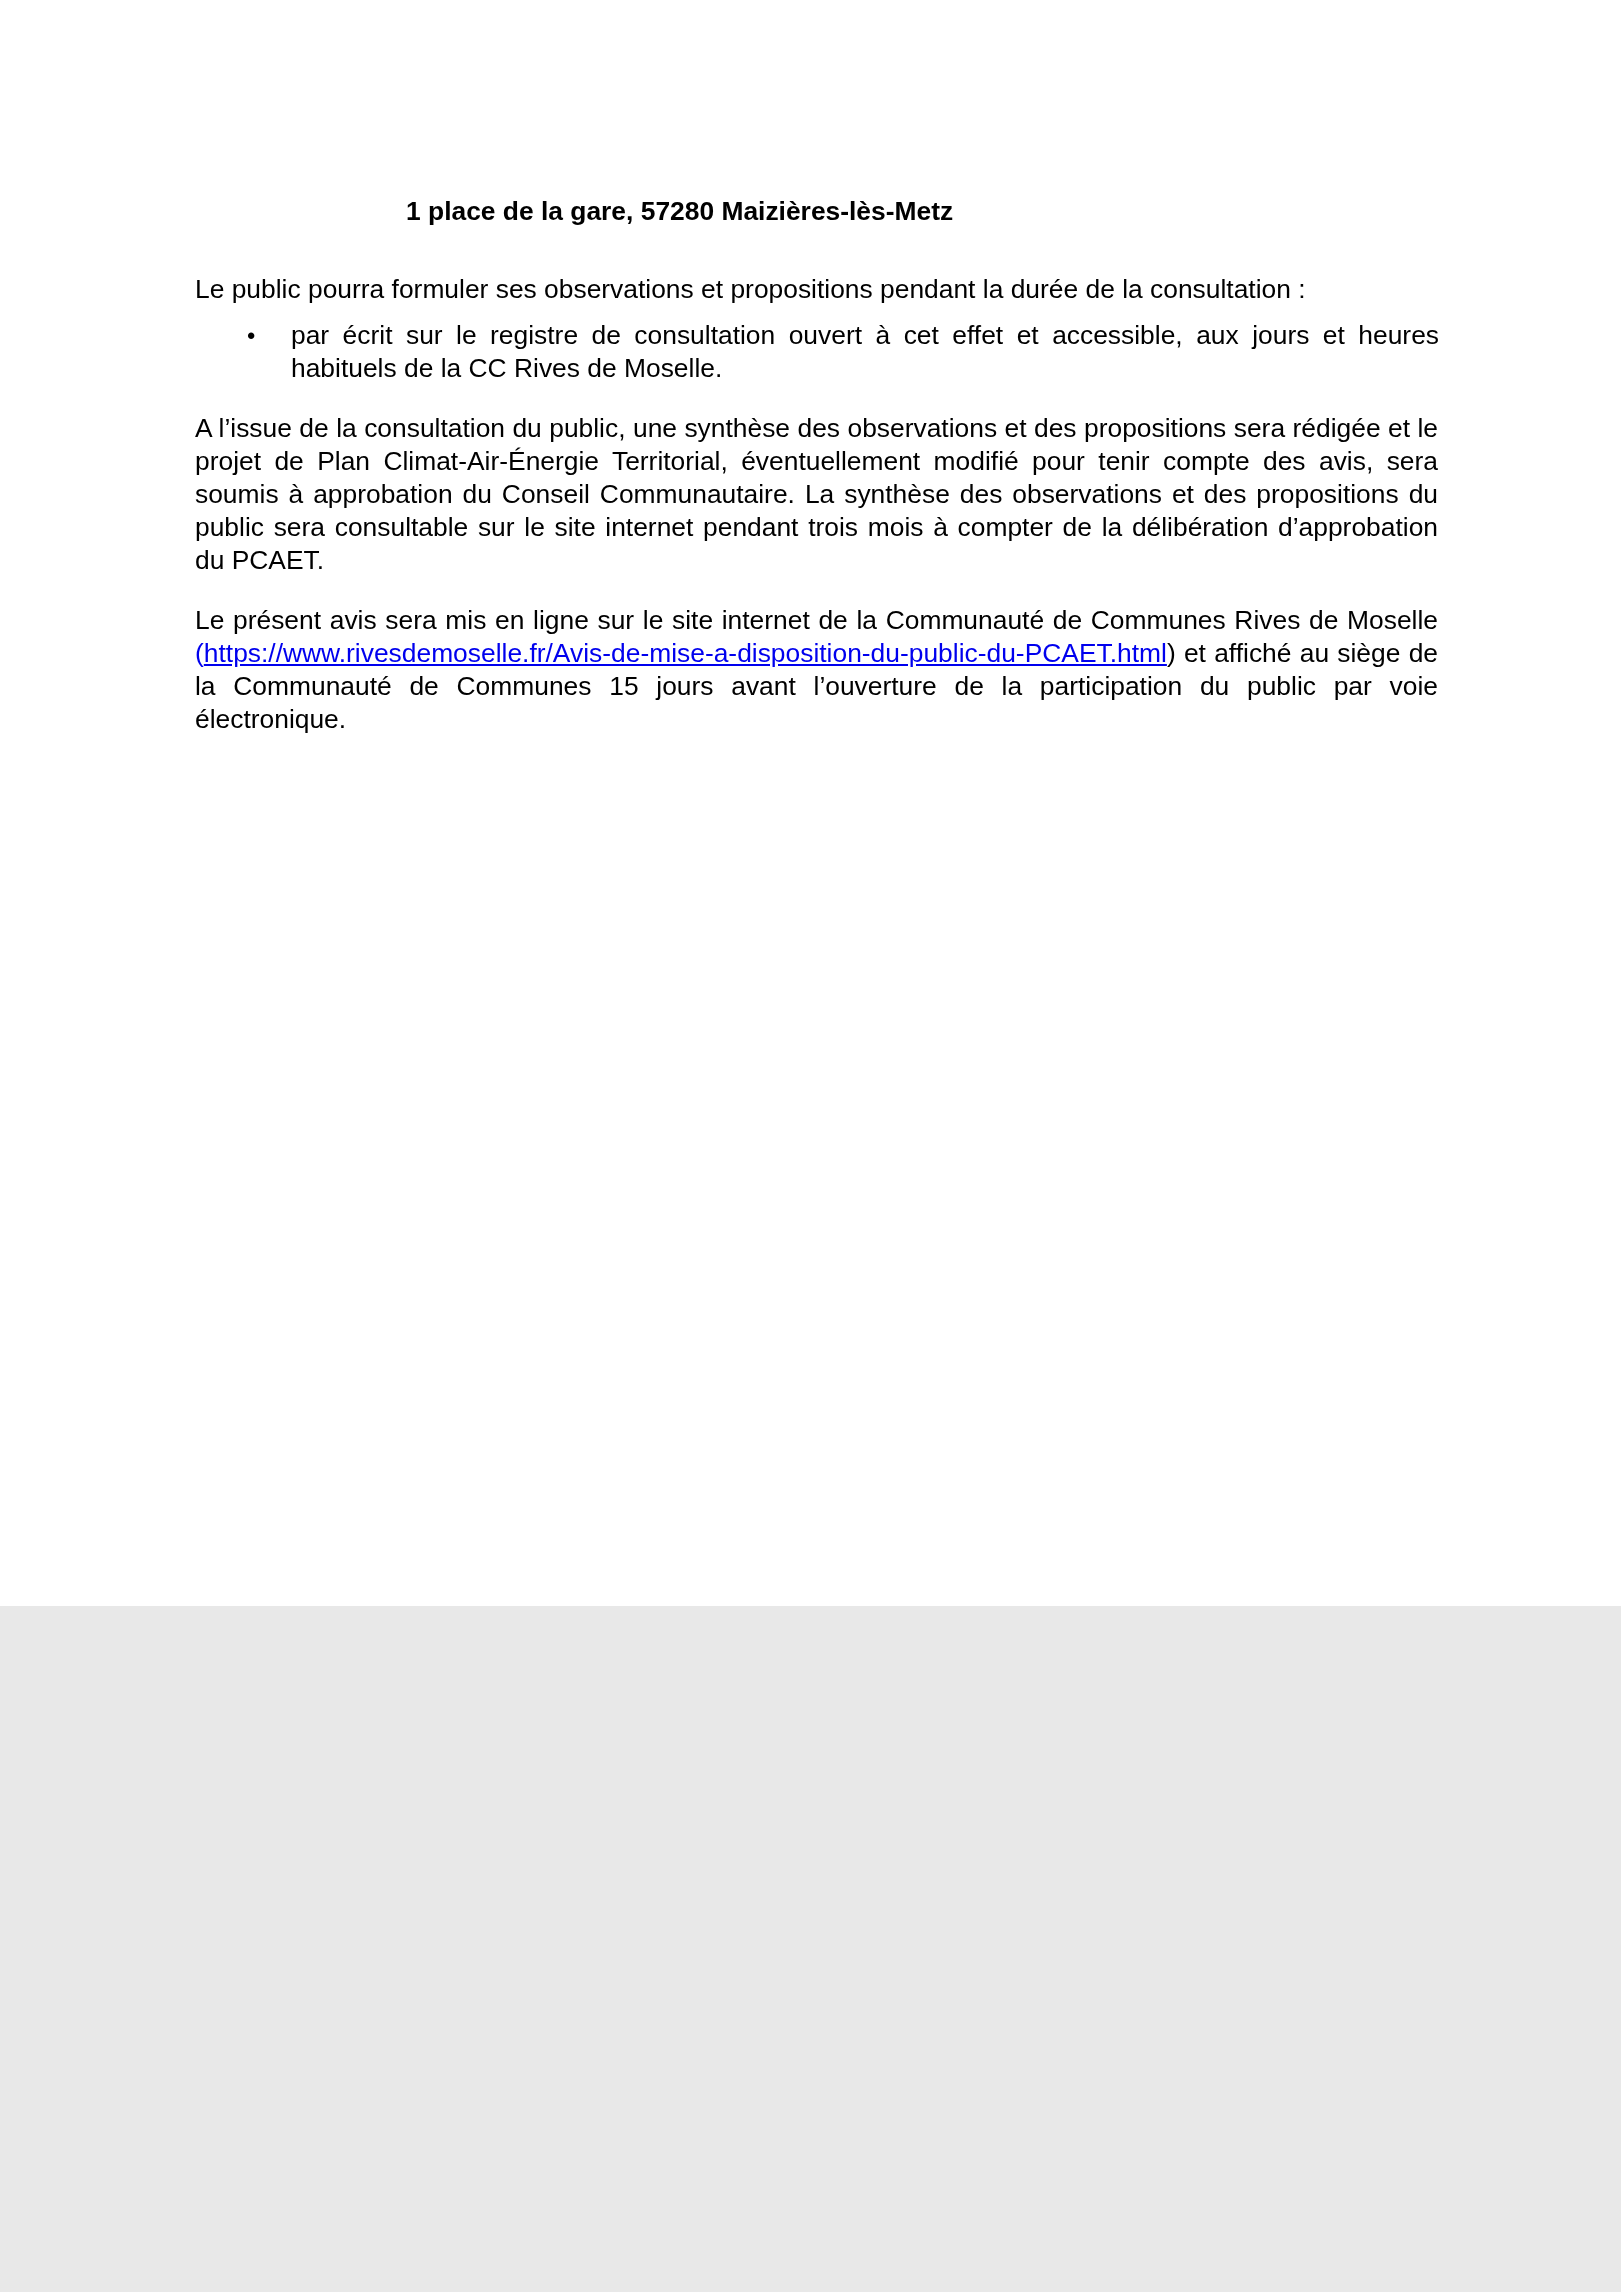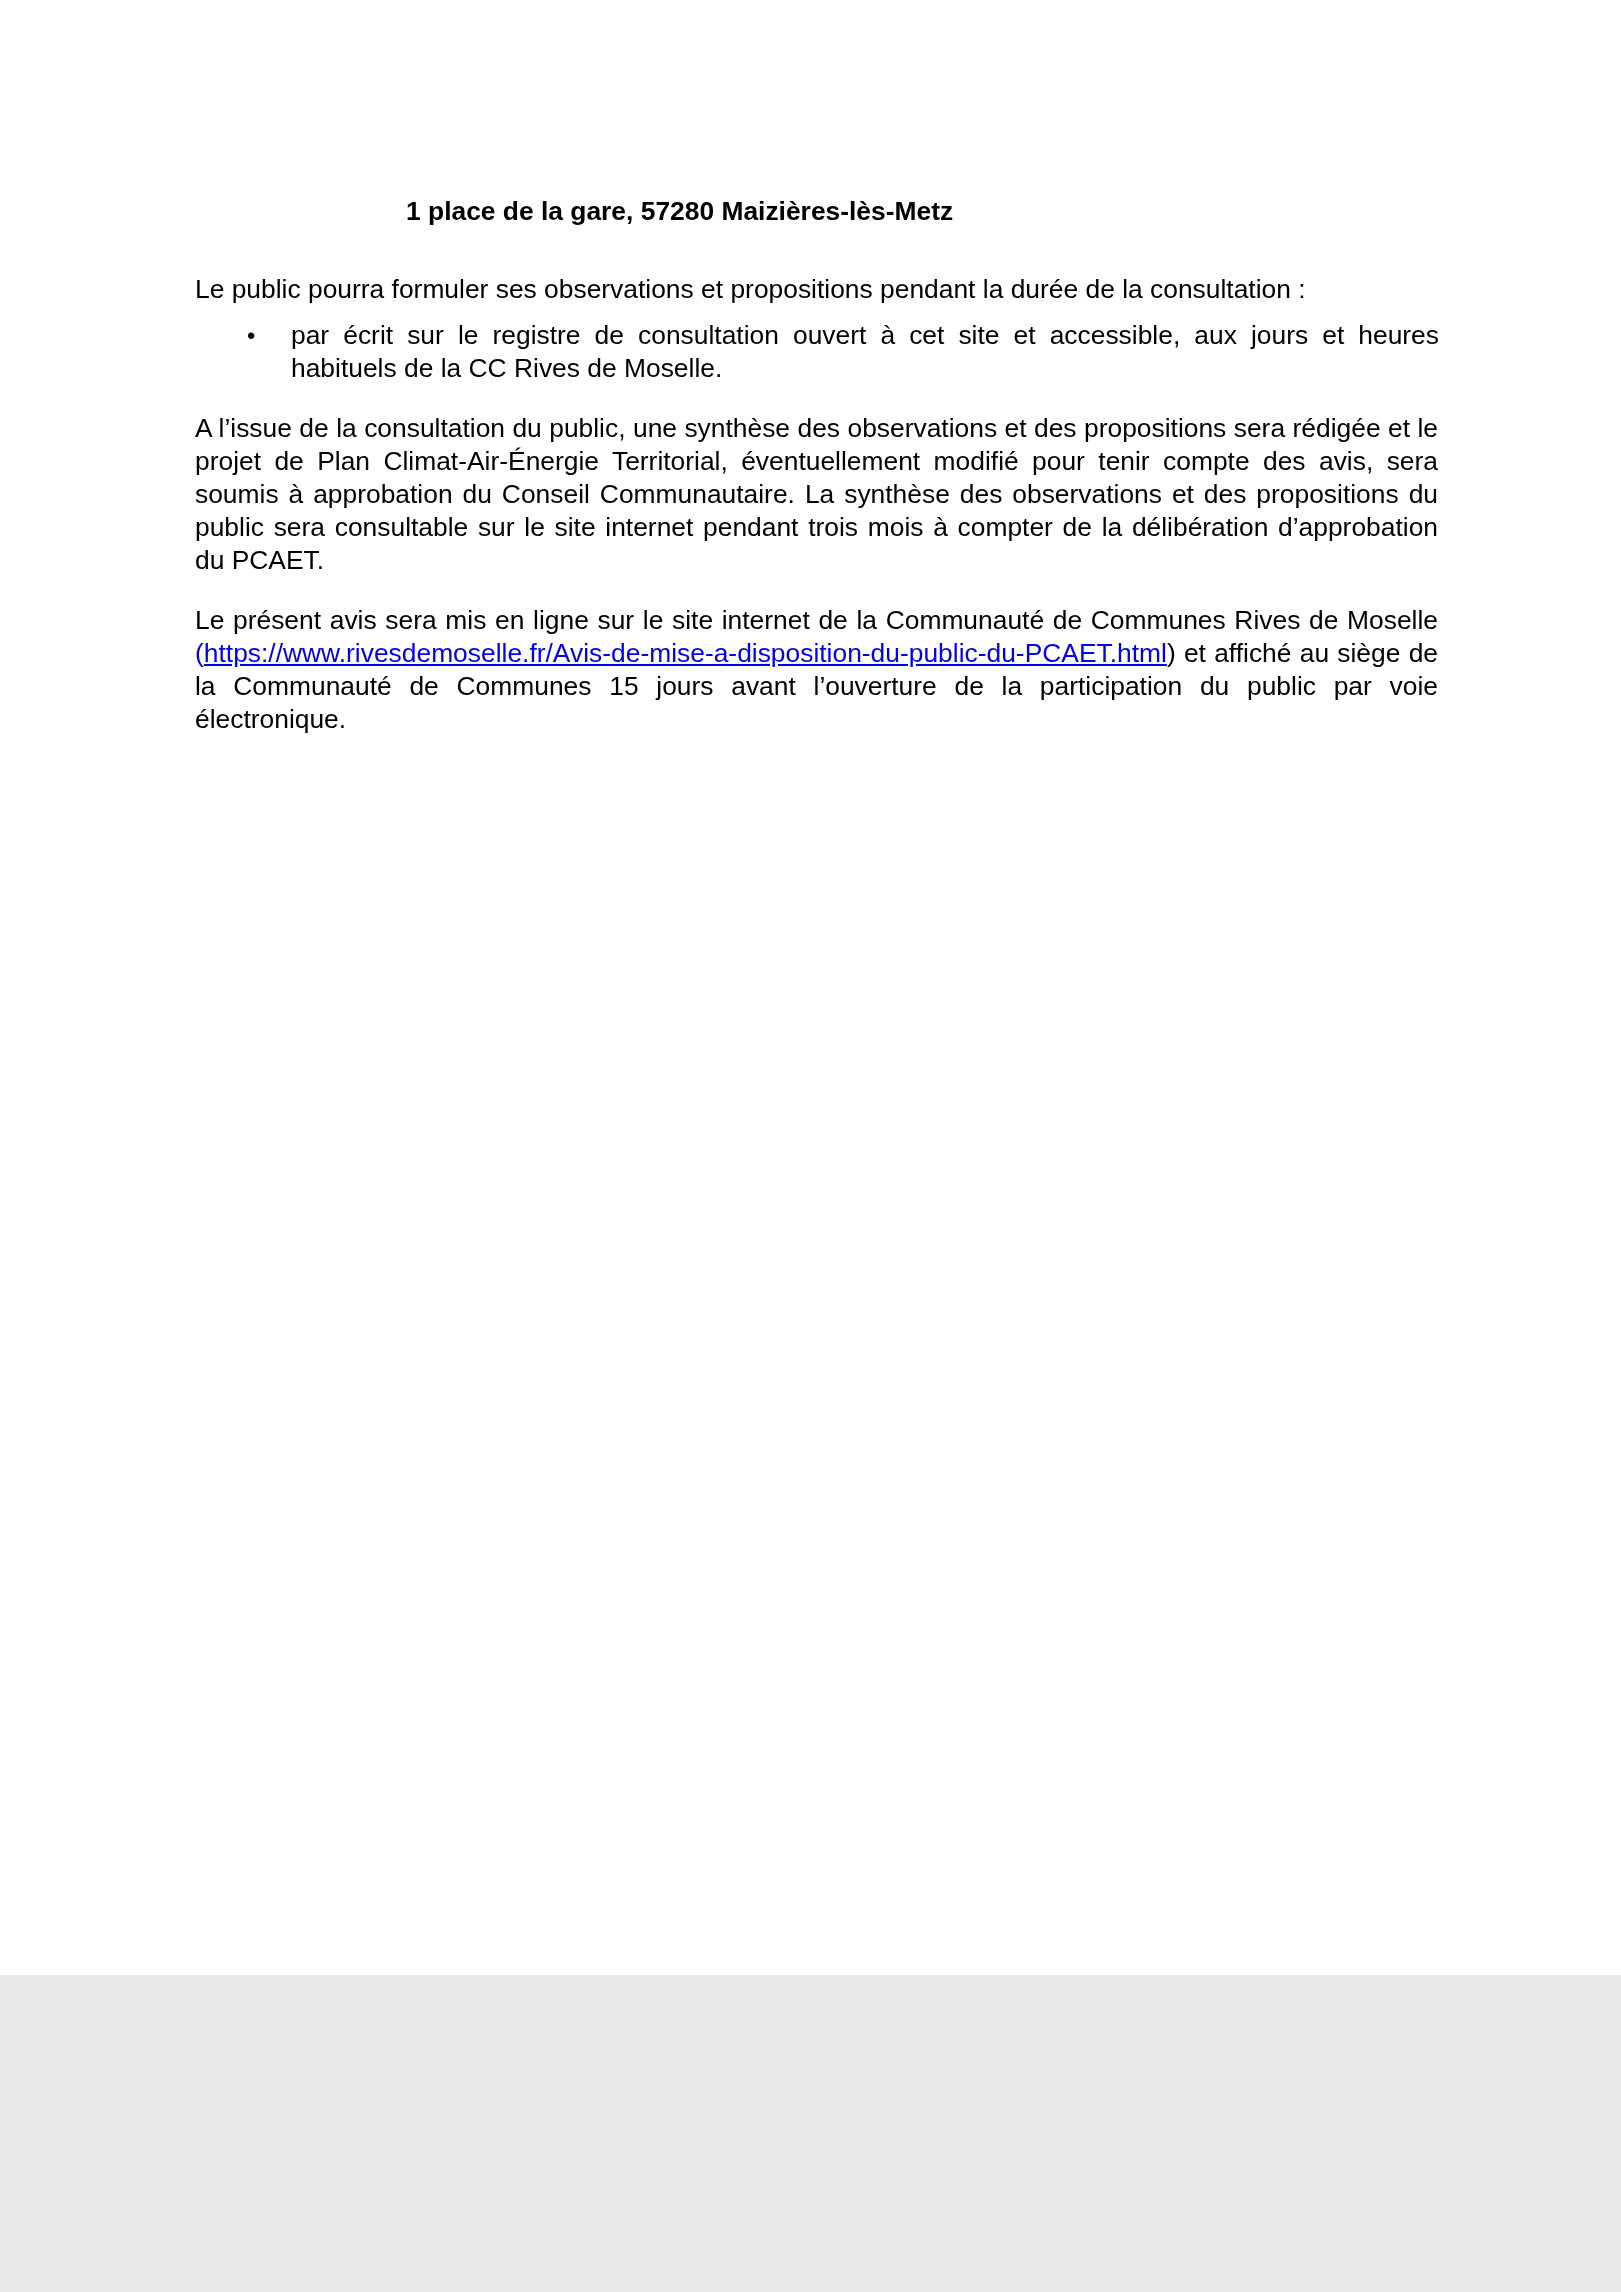--- a/index.html
+++ b/index.html
@@ -4,21 +4,21 @@
 <style>
   :root{
     --page-bg:#ffffff;
     --text-color:#000000;
     --link-color:#0000ee;
   }
   *{box-sizing:border-box;}
   html,body{margin:0;padding:0;background:#e8e8e8;}
   .page{
     width:1621px;
-    height:1975px;
+    height:1606px;
     margin:0 auto;
     background:var(--page-bg);
     color:var(--text-color);
     font-family:"Liberation Sans","DejaVu Sans",sans-serif;
     font-size:26.4px;
     line-height:33px;
     padding:195px 182px 12px 194px;
     overflow:hidden;
   }
   .address{
@@ -62,21 +62,21 @@
 </head>
 <body>
 
 <div class="page">
 
   <p class="address">1 place de la gare, 57280 Maizières-lès-Metz</p>
 
   <p class="para"><span class="seg-normal">Le public pourra formuler ses observations et propositions pendant la durée de la consultation :</span></p>
 
   <ul class="bullets">
-    <li><span class="seg-normal">par écrit sur le registre de consultation ouvert à cet site et accessible, aux jours et heures habituels de la CC Rives de Moselle.</span></li>
+    <li><span class="seg-normal">par écrit sur le registre de consultation ouvert à cet effet et accessible, aux jours et heures habituels de la CC Rives de Moselle.</span></li>
   </ul>
 
 
   <p class="para spaced"><span class="seg-normal">A l’issue de la consultation du public, une synthèse des observations et des propositions sera rédigée et le projet de Plan Climat-Air-Énergie Territorial, éventuellement modifié pour tenir compte des avis, sera soumis à approbation du Conseil Communautaire. La synthèse des observations et des propositions du public sera consultable sur le site internet pendant trois mois à compter de la délibération d’approbation du PCAET.</span></p>
 
   <p class="para spaced"><span class="seg-normal">Le présent avis sera mis en ligne sur le site internet de la Communauté de Communes Rives de Moselle </span><span class="seg-blue">(</span><a href="#" class="seg-link">https://www.rivesdemoselle.fr/Avis-de-mise-a-disposition-du-public-du-PCAET.html</a><span class="seg-normal">) et affiché au siège de la Communauté de Communes 15 jours avant l’ouverture de la participation du public par voie électronique.</span></p>
 
 </div>
 
 

